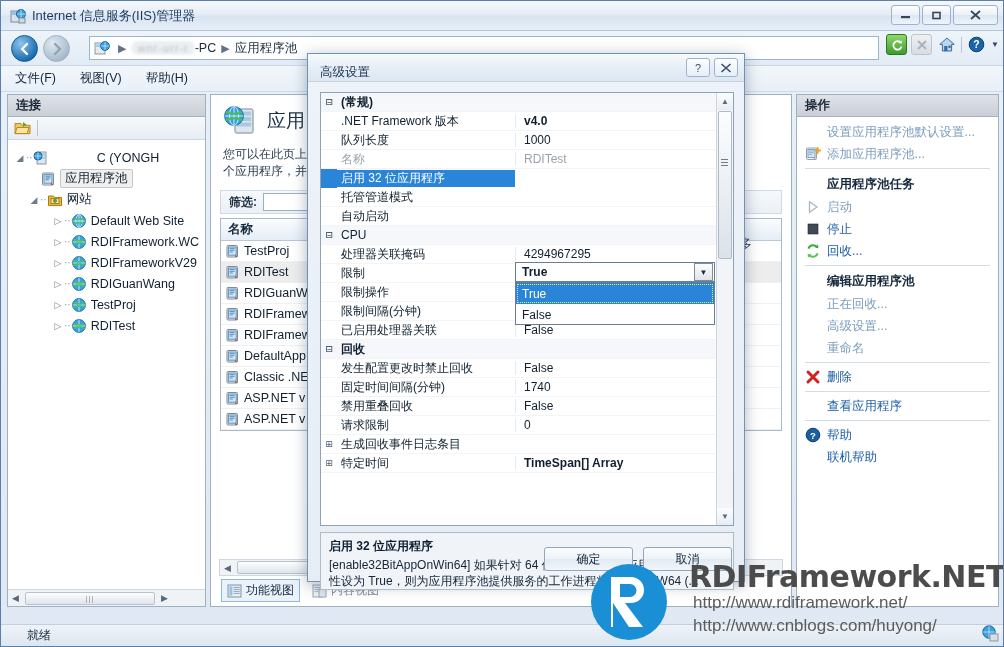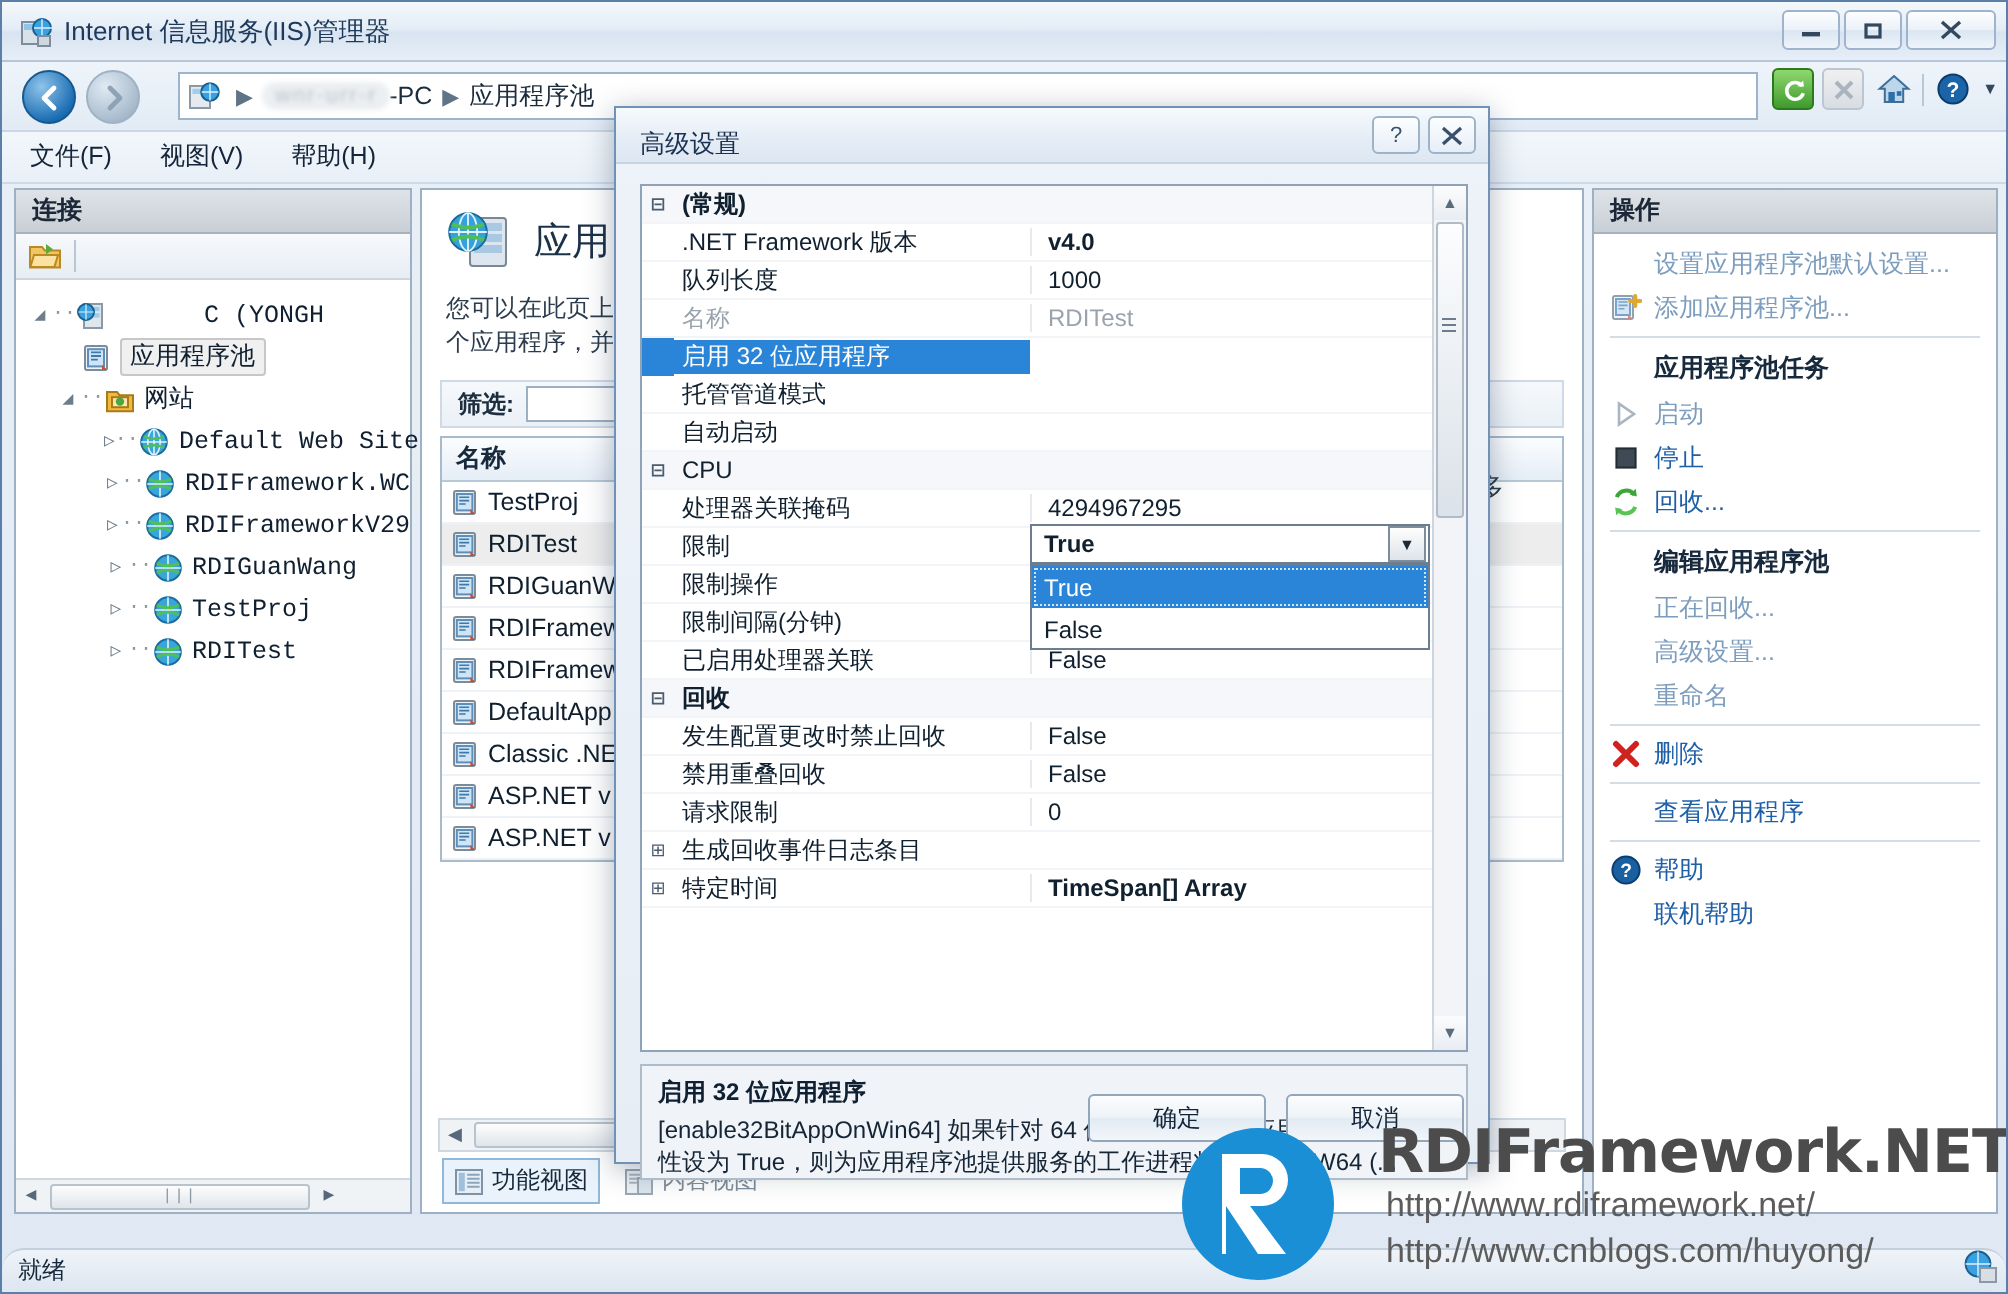--- a/index.html
+++ b/index.html
@@ -97,21 +97,21 @@
   .panelhdr {
     height: 22px; background: linear-gradient(180deg,#dfe3e8 0%, #c9cfd6 100%);
     border-bottom: 1px solid #a9b2bb;
     display: flex; align-items: center; padding-left: 8px;
     font-size: 12.5px; font-weight: bold; color: #1c2838;
   }
 
   
   .leftpanel {
     position: absolute; left: 6px; top: 93px; width: 199px; height: 513px;
-    background: #fff; border: 1px solid #9eb0c4; font-family: Liberation Mono, monospace;
+    background: #fff; border: 1px solid #9eb0c4;
   }
   .left-toolbar {
     height: 23px; background: linear-gradient(180deg,#f7f9fb,#e7edf3);
     border-bottom: 1px solid #cdd7e1; display:flex; align-items:center; padding-left:6px; gap:6px;
   }
   .tree { padding: 7px 0 0 0; position: relative; }
   .tnode {
     display: flex; align-items: center; height: 21px; white-space: nowrap;
     font-size: 12.5px; color: #102030;
   }
@@ -208,22 +208,22 @@
     font-size: 12.5px; font-weight: bold; color:#17293c;
     padding: 4px 0 3px 30px;
   }
   .act-sep { height:1px; background:#d4dde6; margin: 3px 8px; }
 
   
   .statusbar {
     position:absolute; left:0; bottom:0; width:1002px; height:22px;
     background: linear-gradient(180deg,#eef3f8,#dde6f0);
     border-top:1px solid #c3cfdc;
-    display:flex; align-items:center; padding-left:8px;
-    font-size:12px; color:#16283c;border-radius:11px;
+    display:flex; align-items:center; padding-left:26px;
+    font-size:12px; color:#16283c;
   }
 
   
   .dialog {
     position: absolute; left: 306px; top: 52px; width: 438px; height: 529px;
     background: linear-gradient(180deg,#eef3f9 0%, #e6edf5 100%);
     border: 1px solid #6f92b6;
     box-shadow: 0 3px 14px rgba(20,40,70,.35);
   }
   .dlg-title {
@@ -893,20 +893,25 @@
 
         <div class="prow cat">
           <span class="p-exp">⊟</span>
           <span class="p-key" style="font-weight:bold;">回收</span>
         </div>
 
         <div class="prow">
           <span class="p-exp"></span>
           <span class="p-key">发生配置更改时禁止回收</span>
           <span class="p-val">False</span>
+        </div>
+        <div class="prow">
+          <span class="p-exp"></span>
+          <span class="p-key">固定时间间隔(分钟)</span>
+          <span class="p-val">1740</span>
         </div>
         <div class="prow">
           <span class="p-exp"></span>
           <span class="p-key">禁用重叠回收</span>
           <span class="p-val">False</span>
         </div>
         <div class="prow">
           <span class="p-exp"></span>
           <span class="p-key">请求限制</span>
           <span class="p-val">0</span>

